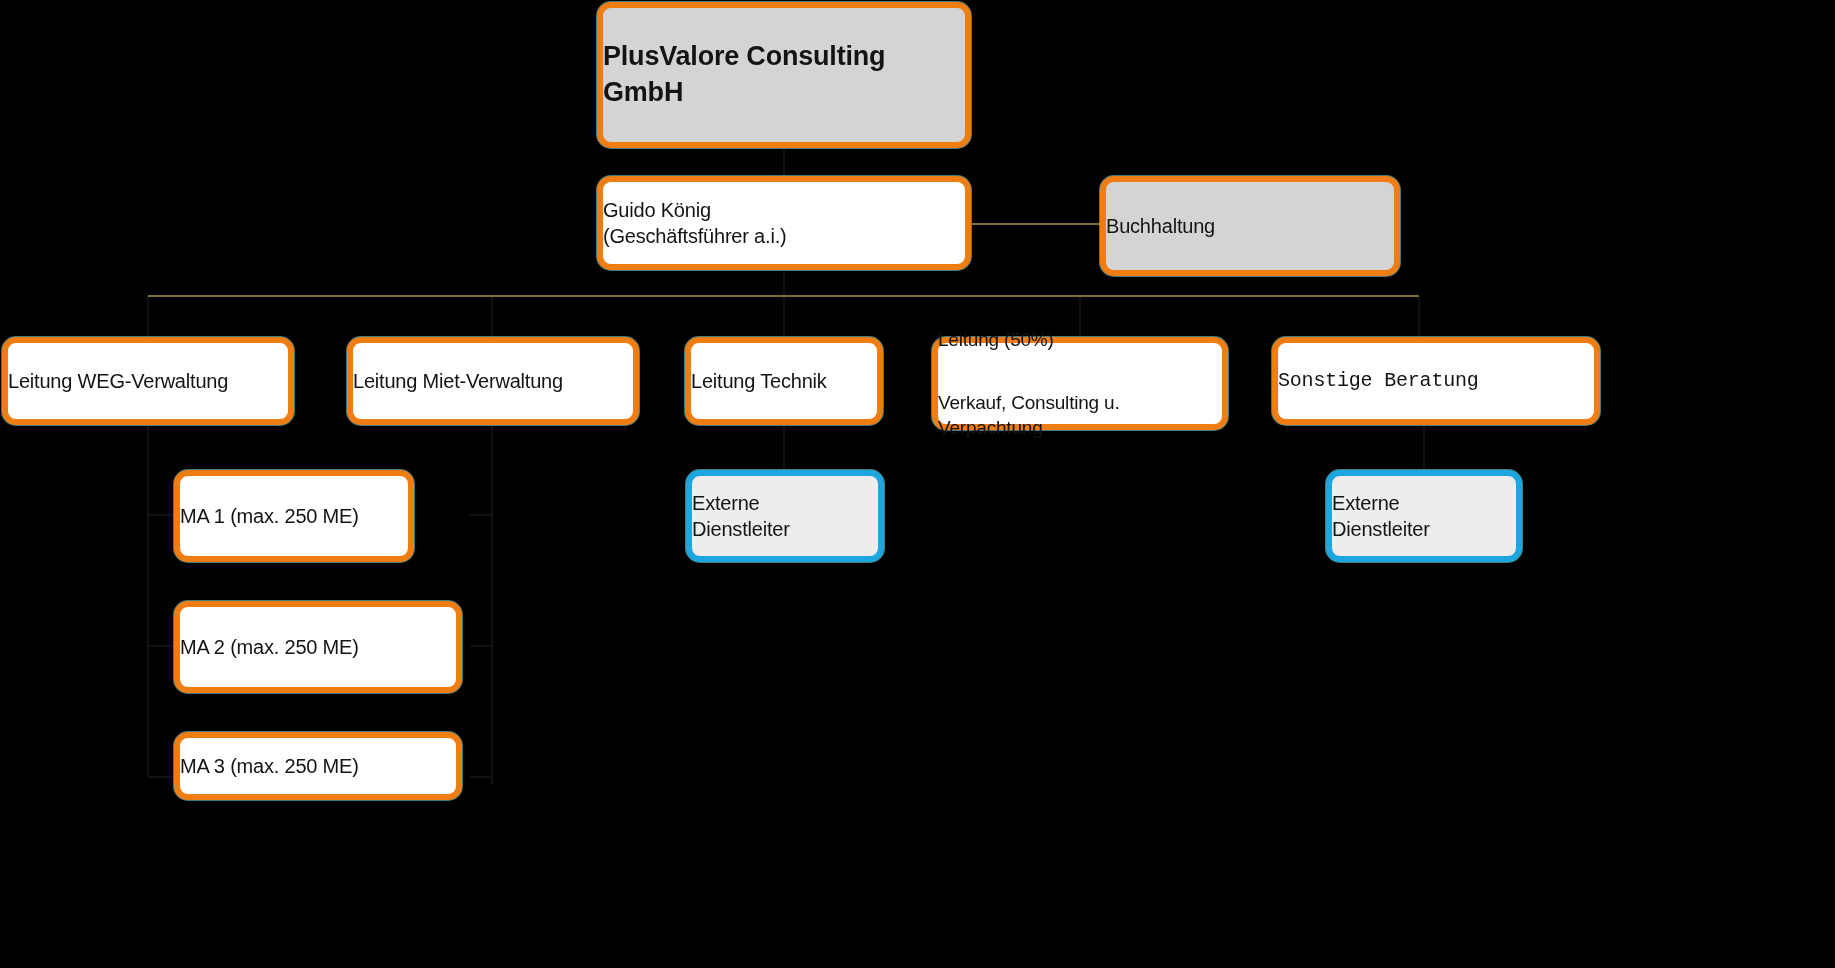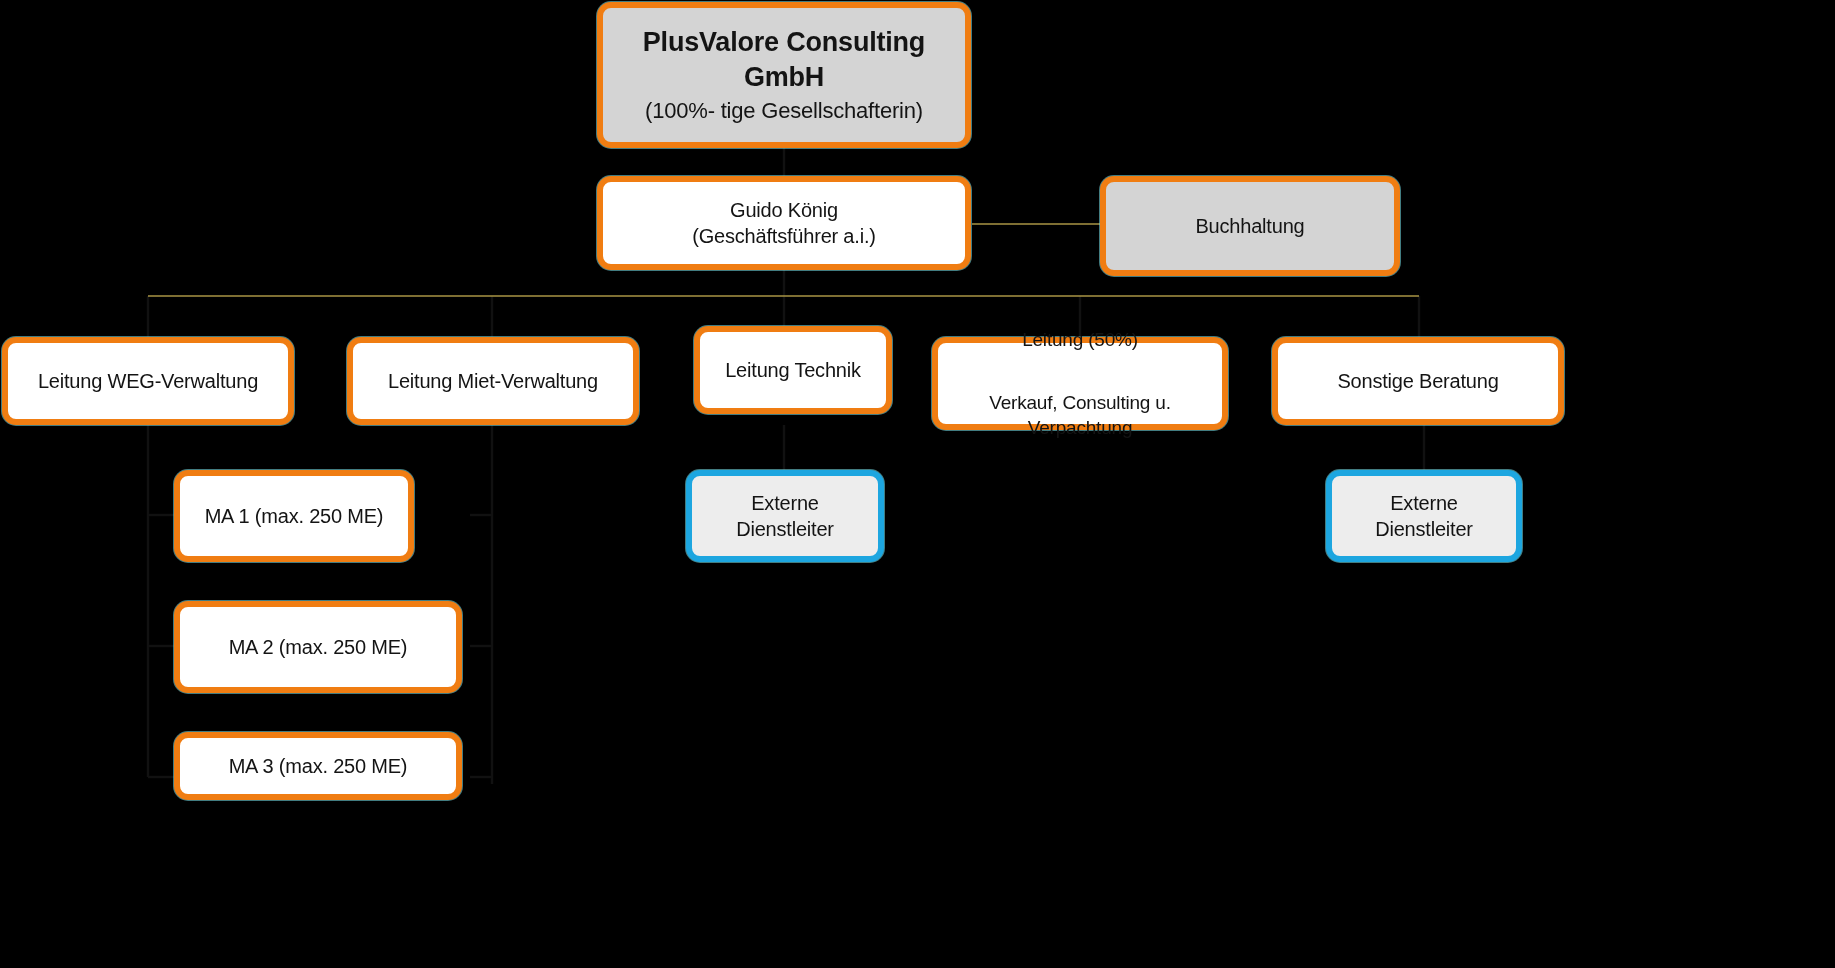--- a/index.html
+++ b/index.html
@@ -28,21 +28,21 @@
 
   
   .node {
     position: absolute;
     box-sizing: border-box;
     border-radius: 14px;
     display: flex;
     flex-direction: column;
     align-items: center;
     justify-content: center;
-    text-align: center;
+    text-align: left;
     color: #141414;
     letter-spacing: -0.2px;
     z-index: 5;
   }
   .node .ln {
     display: block;
     width: 100%;
     line-height: 1.32;
   }
 
@@ -103,50 +103,49 @@
     </g>
 
     <g stroke="#A89445" stroke-width="1.6" fill="none">
       <path d="M 148 296 L 1419 296"></path>
       <path d="M 972 224 L 1100 224"></path>
     </g>
   </svg>
 
   <div class="node orange filled halo" style="left:597px; top:2px; width:374px; height:146px;">
     <span class="ln t-root-1">PlusValore Consulting GmbH</span>
-    <span class="ln t-root-2">(100%- tige Gesellschafterin)</span>
   </div>
 
   <div class="node orange halo" style="left:597px; top:176px; width:374px; height:94px;border-radius:14px;">
     <span class="ln t-20">Guido König</span>
     <span class="ln t-20">(Geschäftsführer a.i.)</span>
   </div>
 
   <div class="node orange filled halo" style="left:1100px; top:176px; width:300px; height:100px;">
     <span class="ln t-20">Buchhaltung</span>
   </div>
 
   <div class="node orange halo" style="left:347px; top:337px; width:292px; height:88px;">
     <span class="ln t-20">Leitung Miet-Verwaltung</span>
   </div>
 
   <div class="node orange halo" style="left:2px; top:337px; width:292px; height:88px;">
     <span class="ln t-20">Leitung WEG-Verwaltung</span>
   </div>
 
-  <div class="node orange halo" style="left:685px; top:326px; width:198px; height:88px;margin-left:9px;">
+  <div class="node orange halo" style="left:685px; top:337px; width:198px; height:88px;">
     <span class="ln t-20">Leitung Technik</span>
   </div>
 
   <div class="node orange halo" style="left:932px; top:337px; width:296px; height:93px;gap:38px;">
     <span class="ln t-19b">Leitung (50%)</span>
     <span class="ln t-19b">Verkauf, Consulting u. Verpachtung</span>
   </div>
 
-  <div class="node orange halo" style="left:1272px; top:337px; width:292px; height:88px;">
+  <div class="node orange halo" style="left:1272px; top:337px; width:328px; height:88px;font-family:Liberation Mono, monospace;">
     <span class="ln t-20">Sonstige Beratung</span>
   </div>
 
   <div class="node orange halo" style="left:174px; top:470px; width:240px; height:92px;">
     <span class="ln t-20">MA 1 (max. 250 ME)</span>
   </div>
 
   <div class="node orange halo" style="left:174px; top:601px; width:288px; height:92px;">
     <span class="ln t-20">MA 2 (max. 250 ME)</span>
   </div>

